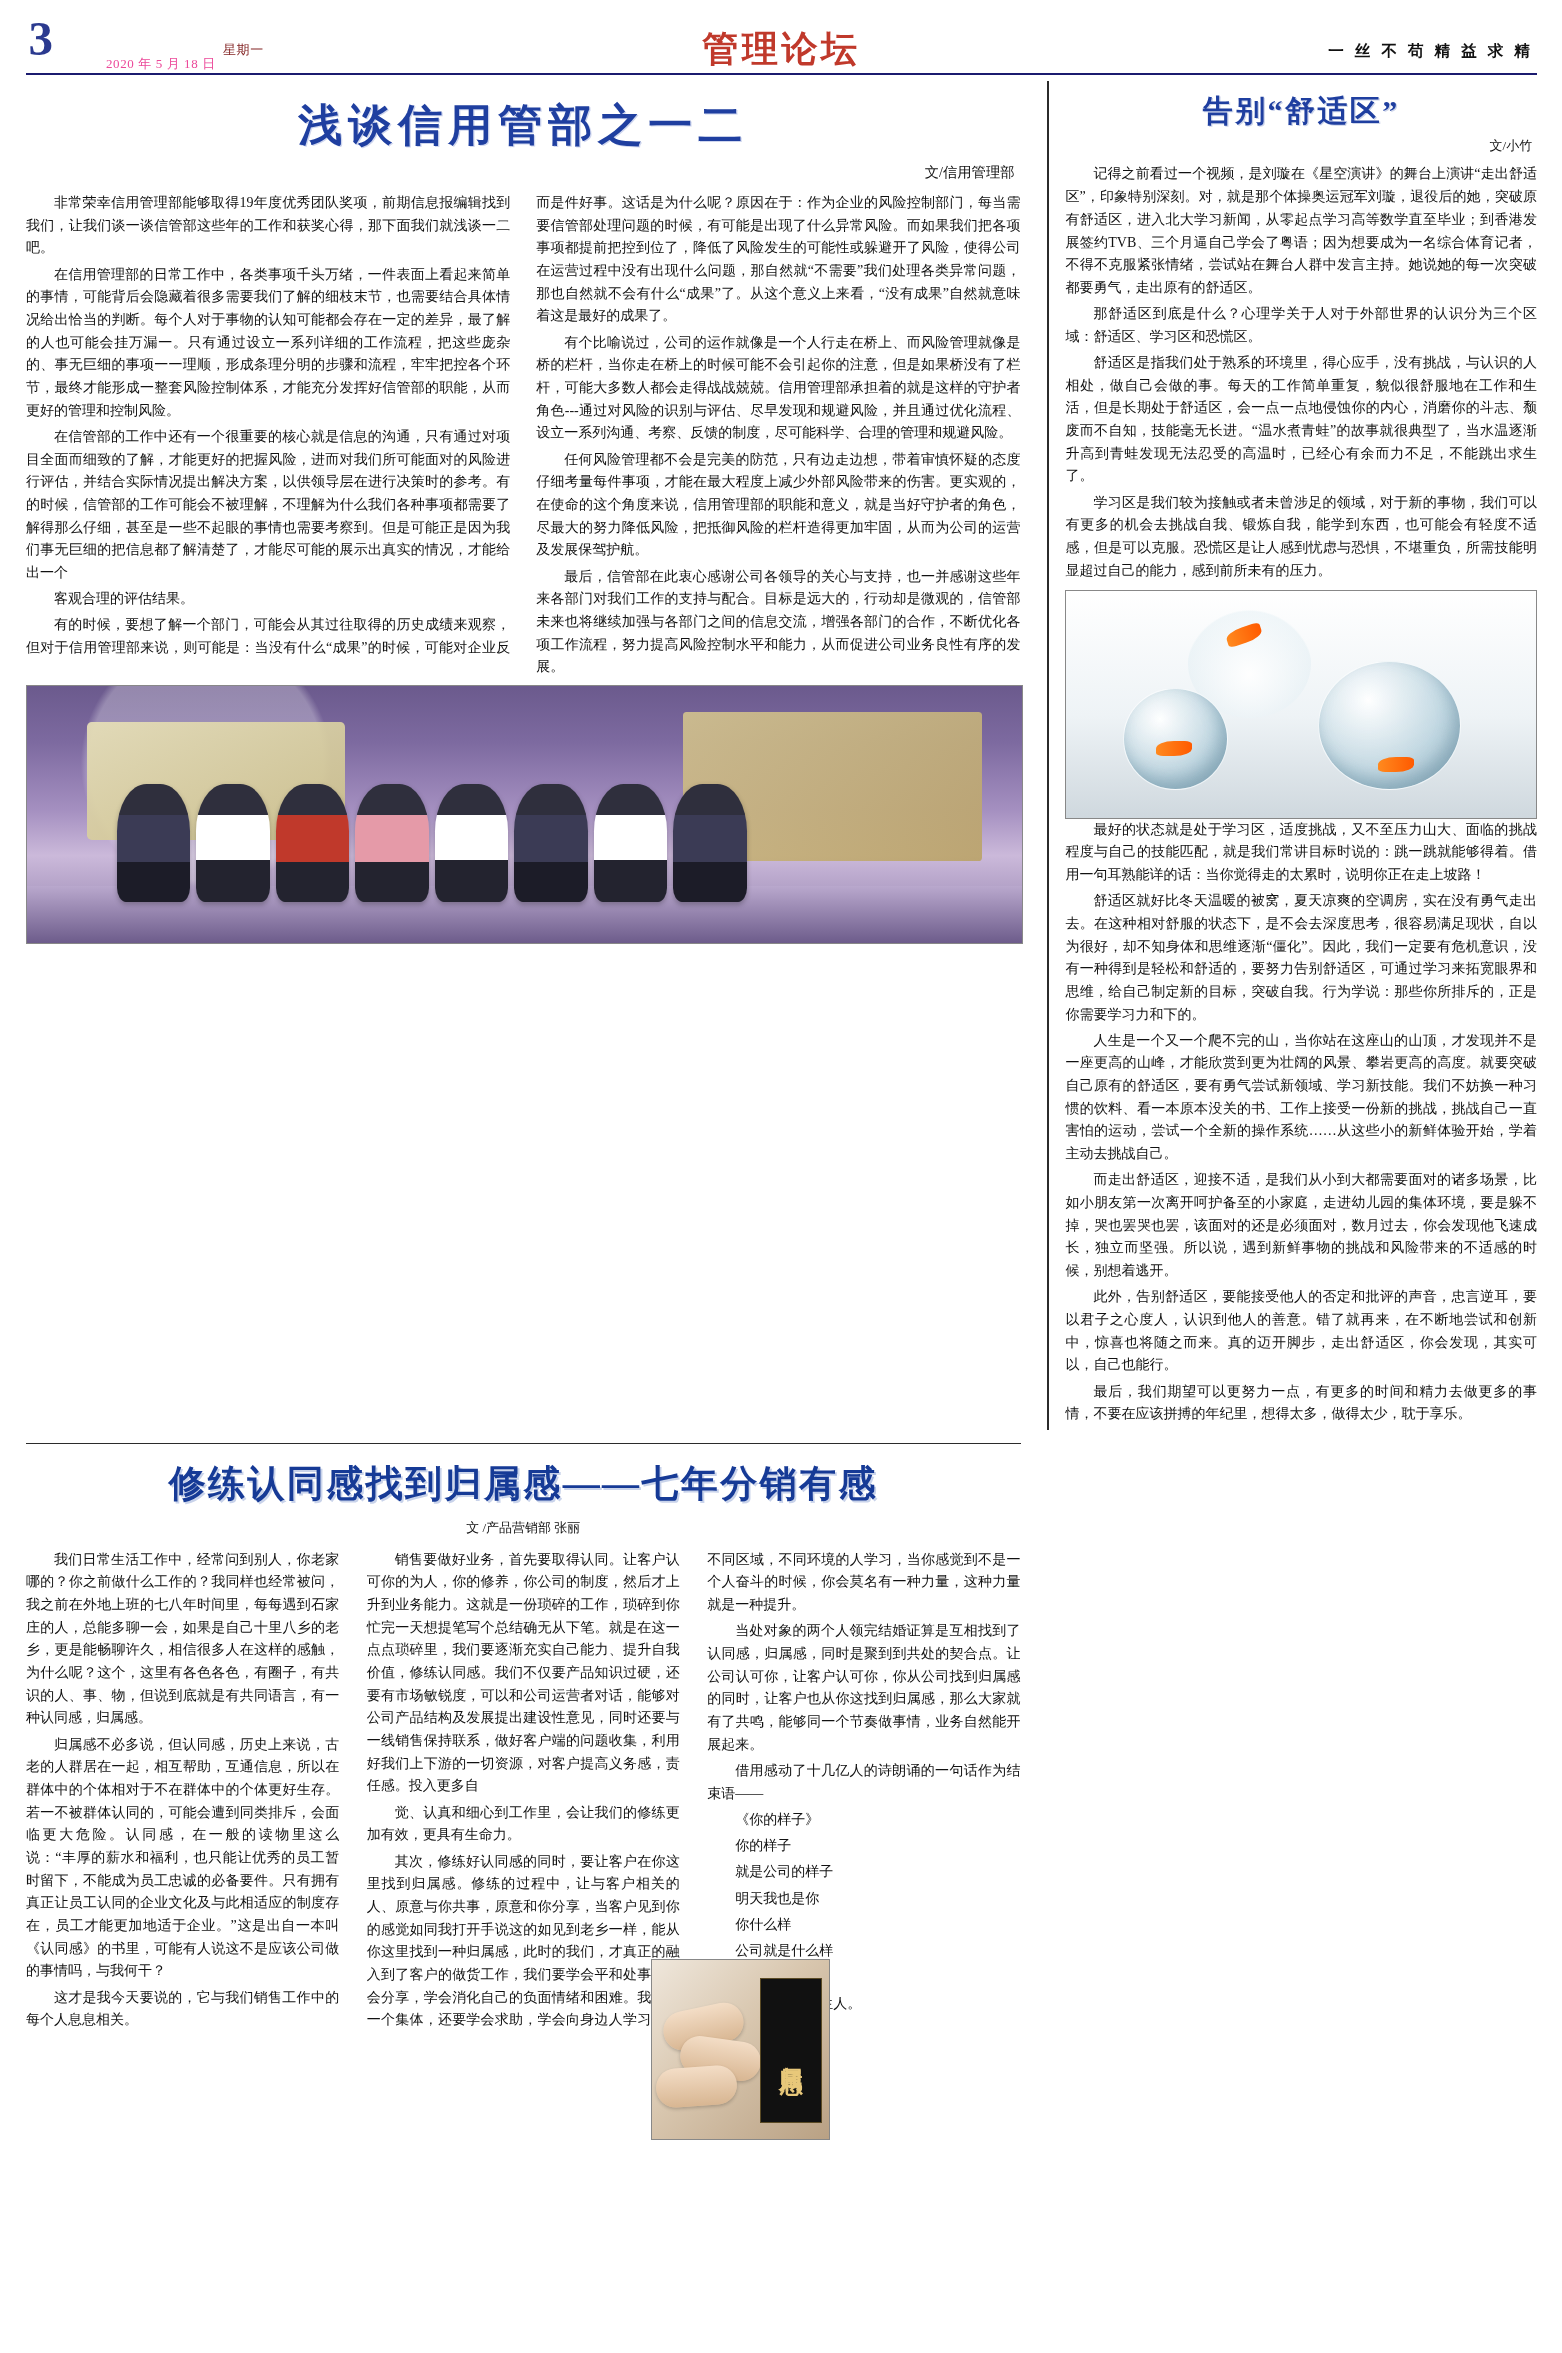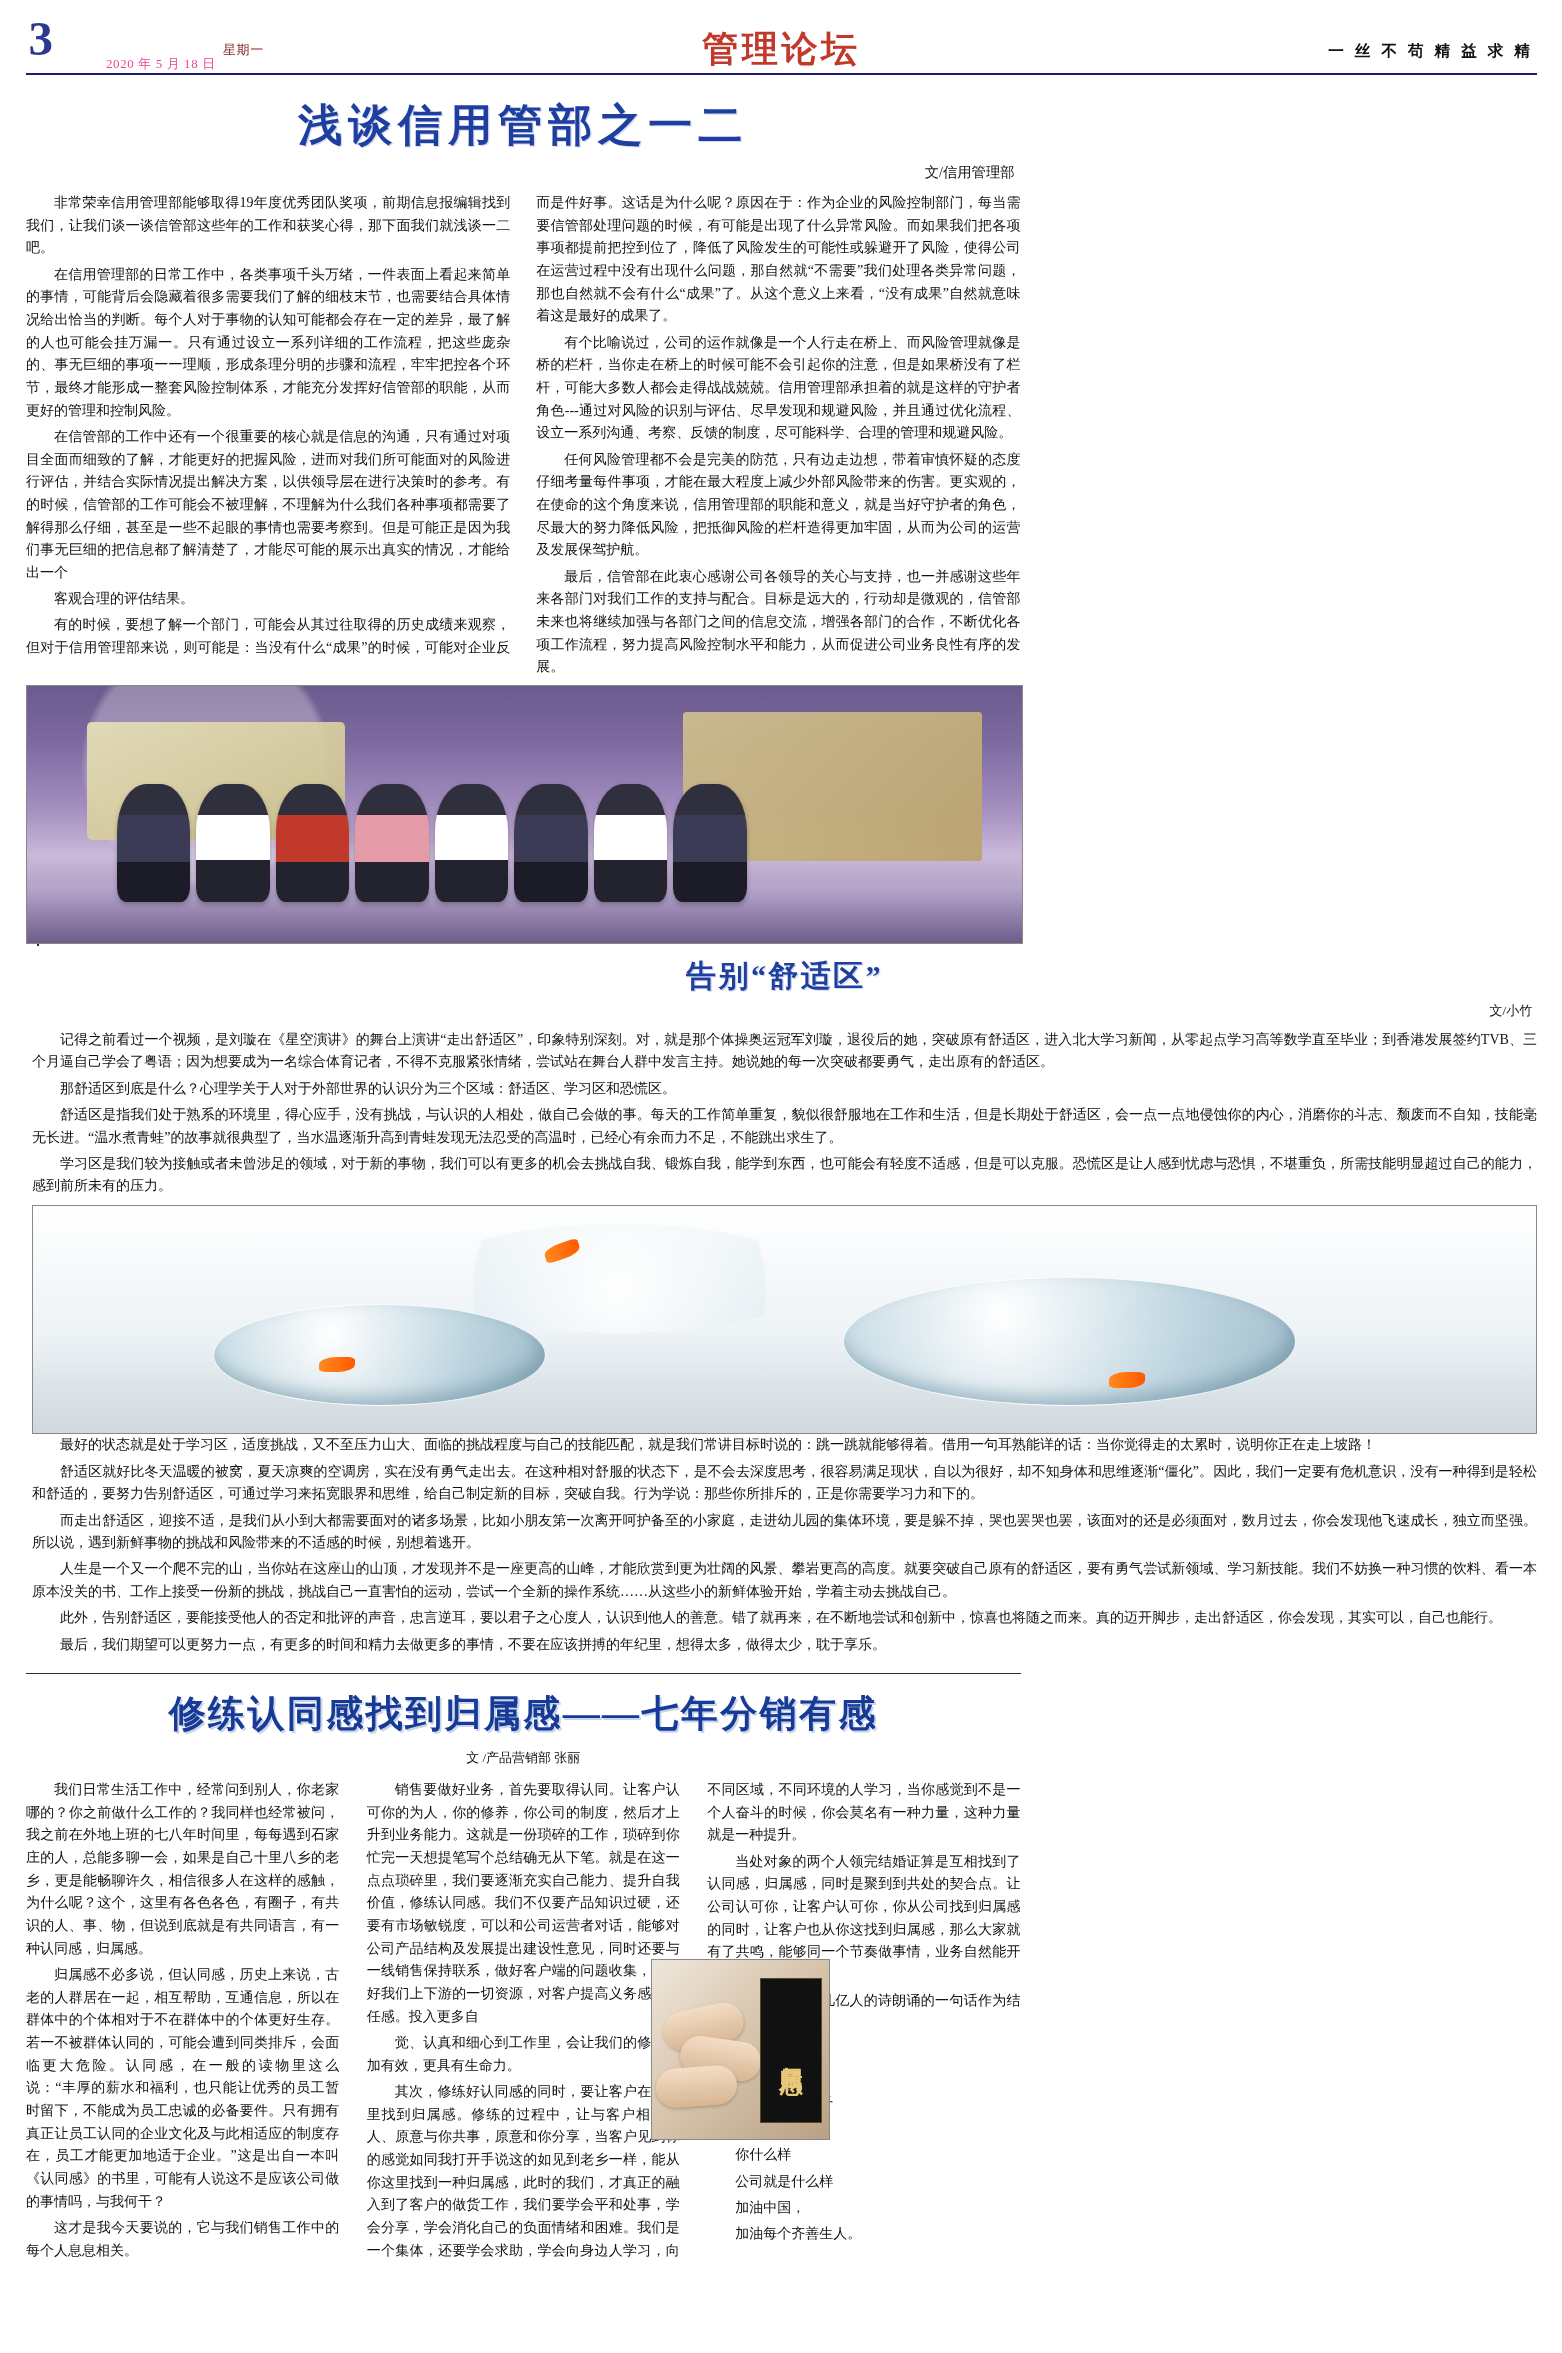--- a/index.html
+++ b/index.html
@@ -63,21 +63,20 @@
     right:3.6px; top:25px;
     font-size:15.5px;
     color:#111;
     letter-spacing:3.6px;
     font-weight:bold;
   }
   
   .top-area{
     display:flex;
     align-items:stretch;
-    flex-direction:column;
   }
   .left-zone{
     width:1010px;
     padding-right:15.5px;
     box-sizing:border-box;
   }
   .divider-v{
     width:1.8px;
     background:#2b2b2b;
     margin:0 10.8px;
@@ -346,22 +345,22 @@
         <div class="splash"></div>
         <div class="bowl left"></div>
         <div class="bowl right"></div>
         <div class="fish f1"></div>
         <div class="fish f2"></div>
         <div class="fish f3"></div>
       </div>
 
       <p>最好的状态就是处于学习区，适度挑战，又不至压力山大、面临的挑战程度与自己的技能匹配，就是我们常讲目标时说的：跳一跳就能够得着。借用一句耳熟能详的话：当你觉得走的太累时，说明你正在走上坡路！</p>
       <p>舒适区就好比冬天温暖的被窝，夏天凉爽的空调房，实在没有勇气走出去。在这种相对舒服的状态下，是不会去深度思考，很容易满足现状，自以为很好，却不知身体和思维逐渐“僵化”。因此，我们一定要有危机意识，没有一种得到是轻松和舒适的，要努力告别舒适区，可通过学习来拓宽眼界和思维，给自己制定新的目标，突破自我。行为学说：那些你所排斥的，正是你需要学习力和下的。</p>
+      <p>人生是一个又一个爬不完的山，当你站在这座山的山顶，才发现并不是一座更高的山峰，才能欣赏到更为壮阔的风景、攀岩更高的高度。就要突破自己原有的舒适区，要有勇气尝试新领域、学习新技能。我们不妨换一种习惯的饮料、看一本原本没关的书、工作上接受一份新的挑战，挑战自己一直害怕的运动，尝试一个全新的操作系统……从这些小的新鲜体验开始，学着主动去挑战自己。</p>
       <p>而走出舒适区，迎接不适，是我们从小到大都需要面对的诸多场景，比如小朋友第一次离开呵护备至的小家庭，走进幼儿园的集体环境，要是躲不掉，哭也罢哭也罢，该面对的还是必须面对，数月过去，你会发现他飞速成长，独立而坚强。所以说，遇到新鲜事物的挑战和风险带来的不适感的时候，别想着逃开。</p>
-      <p>人生是一个又一个爬不完的山，当你站在这座山的山顶，才发现并不是一座更高的山峰，才能欣赏到更为壮阔的风景、攀岩更高的高度。就要突破自己原有的舒适区，要有勇气尝试新领域、学习新技能。我们不妨换一种习惯的饮料、看一本原本没关的书、工作上接受一份新的挑战，挑战自己一直害怕的运动，尝试一个全新的操作系统……从这些小的新鲜体验开始，学着主动去挑战自己。</p>
       <p>此外，告别舒适区，要能接受他人的否定和批评的声音，忠言逆耳，要以君子之心度人，认识到他人的善意。错了就再来，在不断地尝试和创新中，惊喜也将随之而来。真的迈开脚步，走出舒适区，你会发现，其实可以，自己也能行。</p>
       <p>最后，我们期望可以更努力一点，有更多的时间和精力去做更多的事情，不要在应该拼搏的年纪里，想得太多，做得太少，耽于享乐。</p>
     </div>
   </div>
 
   <div class="bottom-area">
     <div class="bottom-left">
       <div class="divider-h"></div>
       <div class="headline-3">修练认同感找到归属感——七年分销有感</div>
       <div class="byline-3">文 /产品营销部 张丽</div>

